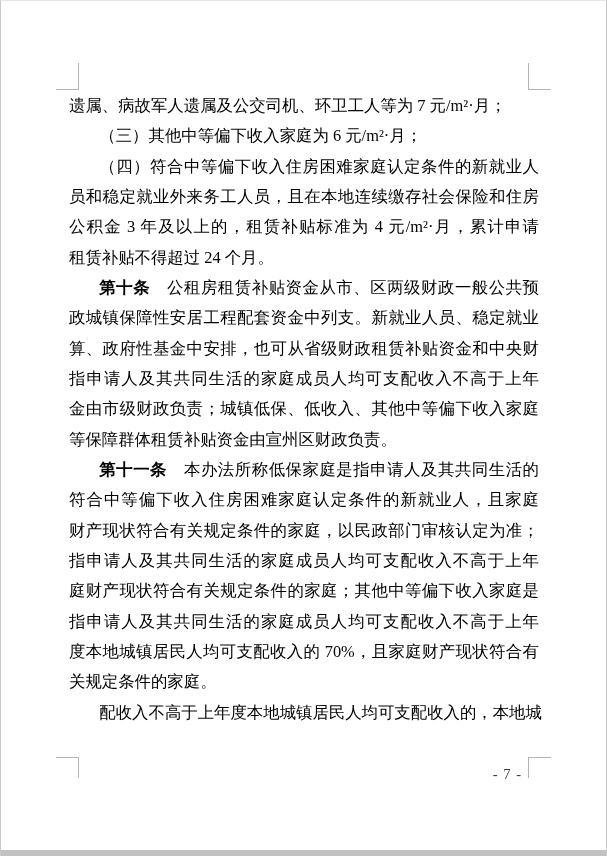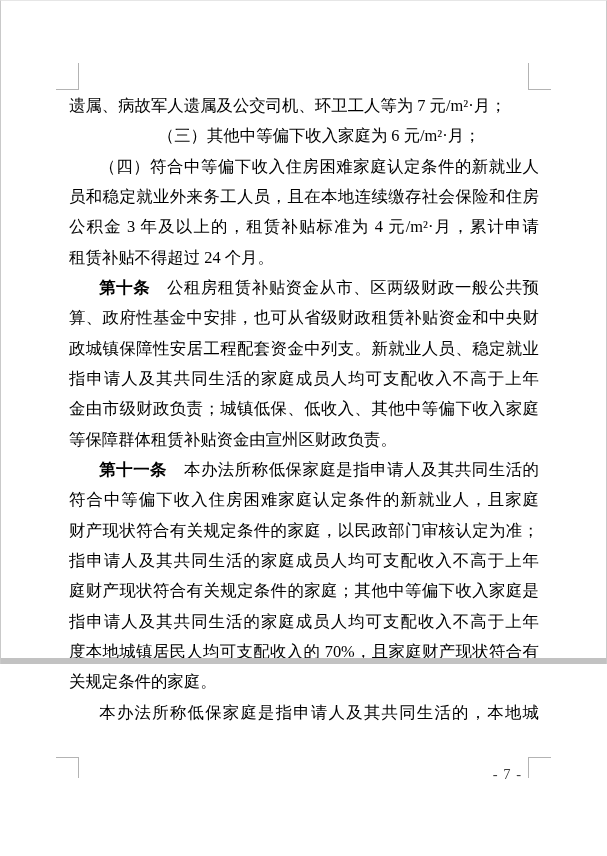--- a/index.html
+++ b/index.html
@@ -5,21 +5,21 @@
   html, body {
     margin: 0; padding: 0;
     width: 607px; height: 856px;
     overflow: hidden;
     background: #ffffff;
     font-family: "Liberation Serif", "DejaVu Serif", serif;
   }
   .screen {
     position: absolute;
     left: 0; top: 0;
-    width: 607px; height: 664px;
+    width: 607px; height: 856px;
     box-sizing: border-box;
     background: #ffffff;
     border-left: 1px solid #c9c9c9;
     border-right: 1px solid #c9c9c9;
     border-top: 1px solid #e6e6e6;
   }
   .page-gap {
     position: absolute;
     left: 0; right: 0; bottom: 0;
     height: 6px;
@@ -45,21 +45,20 @@
     white-space: nowrap;
     text-align: left;
   }
   .line.fill {
     text-align: justify;
     text-align-last: justify;
     text-justify: inter-character;
   }
   .line.indent {
     text-indent: 1.85em;
-    text-align: center;
   }
   .line b { font-weight: bold; margin-top: 32px; }
   .page-number {
     position: absolute;
     top: 765px;
     right: 84px;
     font-size: 14.5px;
     letter-spacing: 1px;
     color: #3c3c3c;
   }
@@ -74,32 +73,32 @@
   <div class="crop-mark br"></div>
 
   <div class="text-body" id="doc-body">
       <div class="line">遗属、病故军人遗属及公交司机、环卫工人等为 7 元/m²·月；</div>
       <div class="line indent">（三）其他中等偏下收入家庭为 6 元/m²·月；</div>
       <div class="line fill indent">（四）符合中等偏下收入住房困难家庭认定条件的新就业人</div>
       <div class="line fill">员和稳定就业外来务工人员，且在本地连续缴存社会保险和住房</div>
       <div class="line fill">公积金 3 年及以上的，租赁补贴标准为 4 元/m²·月，累计申请</div>
       <div class="line">租赁补贴不得超过 24 个月。</div>
       <div class="line fill indent"><b>第十条</b>　公租房租赁补贴资金从市、区两级财政一般公共预</div>
+      <div class="line fill">政城镇保障性安居工程配套资金中列支。新就业人员、稳定就业</div>
       <div class="line fill">算、政府性基金中安排，也可从省级财政租赁补贴资金和中央财</div>
-      <div class="line fill">政城镇保障性安居工程配套资金中列支。新就业人员、稳定就业</div>
       <div class="line fill">指申请人及其共同生活的家庭成员人均可支配收入不高于上年</div>
       <div class="line fill">金由市级财政负责；城镇低保、低收入、其他中等偏下收入家庭</div>
       <div class="line">等保障群体租赁补贴资金由宣州区财政负责。</div>
       <div class="line fill indent"><b>第十一条</b>　本办法所称低保家庭是指申请人及其共同生活的</div>
       <div class="line fill">符合中等偏下收入住房困难家庭认定条件的新就业人，且家庭</div>
       <div class="line fill">财产现状符合有关规定条件的家庭，以民政部门审核认定为准；</div>
       <div class="line fill">指申请人及其共同生活的家庭成员人均可支配收入不高于上年</div>
       <div class="line fill">庭财产现状符合有关规定条件的家庭；其他中等偏下收入家庭是</div>
       <div class="line fill">指申请人及其共同生活的家庭成员人均可支配收入不高于上年</div>
       <div class="line fill">度本地城镇居民人均可支配收入的 70%，且家庭财产现状符合有</div>
       <div class="line">关规定条件的家庭。</div>
-      <div class="line fill indent">本办法所称低保家庭是指申请人及其共同生活的，本地城</div>
+      <div class="line fill indent">配收入不高于上年度本地城镇居民人均可支配收入的，本地城</div>
     </div>
 
   <div class="page-number">- 7 -</div>
 
   <div class="page-gap"></div>
 </div>
 
 </body></html>

